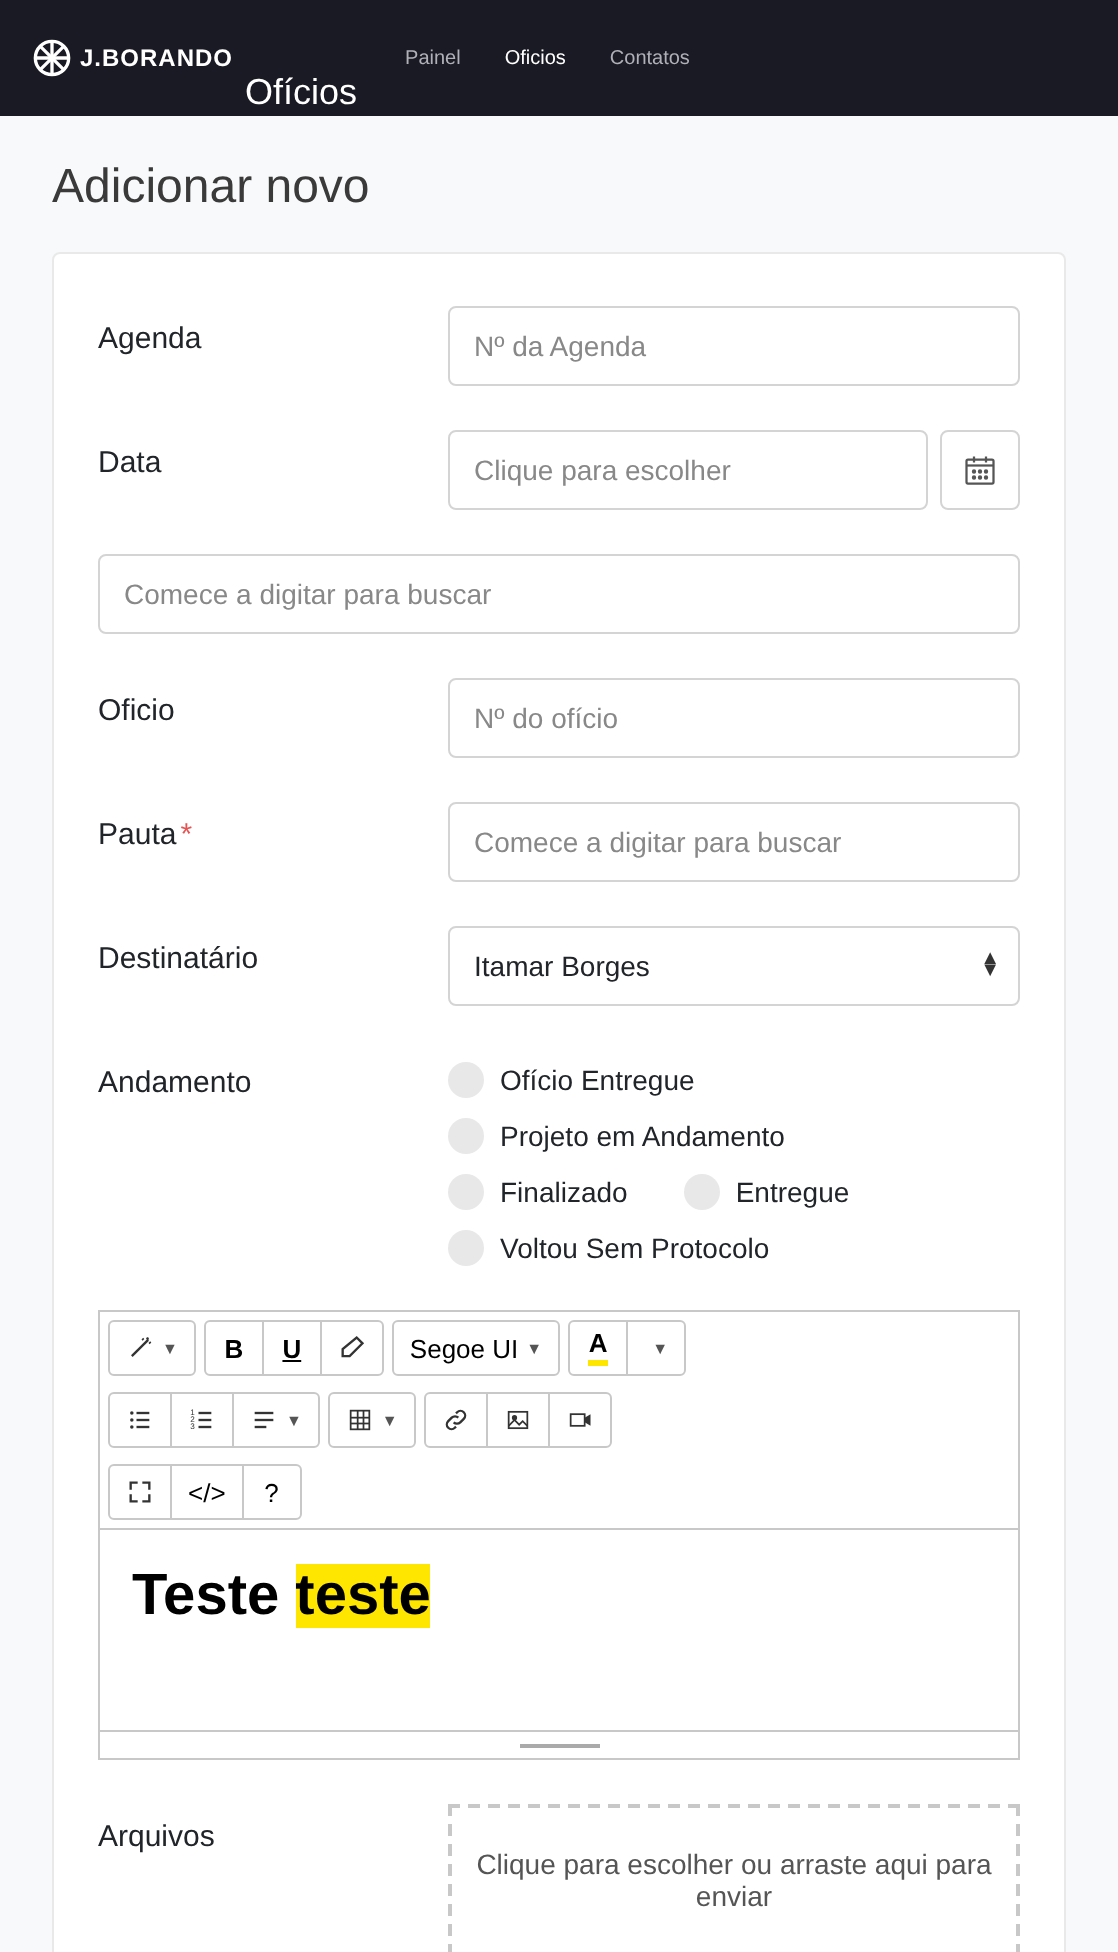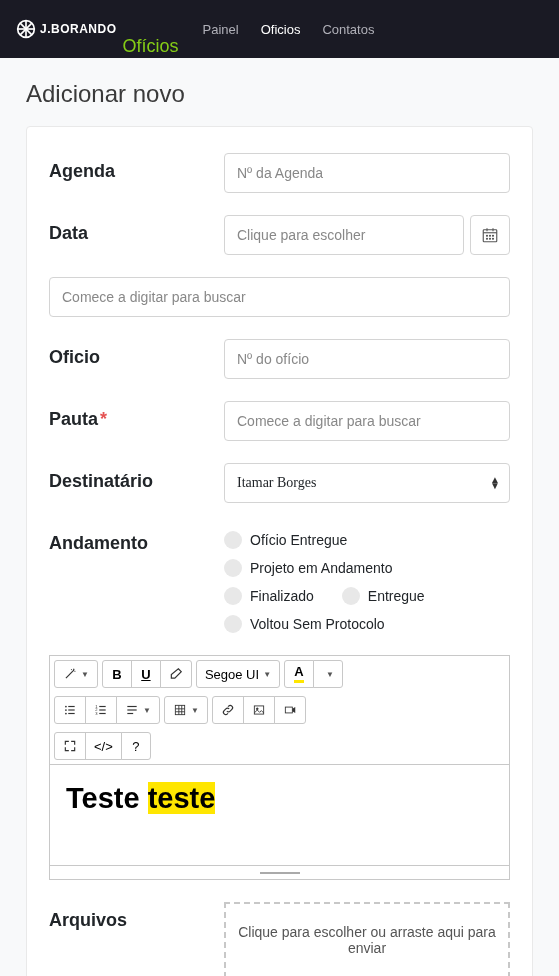--- a/index.html
+++ b/index.html
@@ -1,37 +1,37 @@
 <!DOCTYPE html>
 <html><head>
 <meta charset="utf-8">
 <style>
 *{box-sizing:border-box;margin:0;padding:0;}
 body{font-family:"Segoe UI",Arial,sans-serif;font-size:14px;color:#212529;background:#f8f9fa;}
 .navbar{background:#1a1a24;height:58px;display:flex;align-items:center;padding:0 16px;}
 .brand{display:flex;align-items:center;gap:4px;}
 .logo-svg{width:20px;height:20px;}
 .brand-text{color:#fff;font-size:12px;font-weight:700;letter-spacing:.5px;line-height:1;text-align:center;}
-.brand-title{color:#84cc16;font-size:18px;font-weight:400;margin-left:2px;margin-top:34px;}
+.brand-title{color:#ffffff;font-size:18px;font-weight:400;margin-left:2px;margin-top:34px;}
 .nav-links{display:flex;gap:22px;margin-left:24px;}
-.nav-link{color:#b0b0b8;font-size:13px;text-decoration:none;cursor:pointer;}
+.nav-link{color:#b0b0b8;font-size:10px;text-decoration:none;cursor:pointer;}
 .nav-link.active{color:#fff;}
 .page-title{font-size:24px;font-weight:500;color:#3a3a3a;padding:22px 26px 18px;}
 .card{background:#fff;border:1px solid #e9e9e9;border-radius:4px;margin:0 26px 26px;padding:26px 22px 0;}
 .form-row{display:flex;margin-bottom:22px;}
-.form-label{width:175px;padding-top:8px;font-size:18px;color:#212529;flex-shrink:0;font-weight:bold;}
+.form-label{width:175px;padding-top:8px;font-size:15px;color:#212529;flex-shrink:0;}
 .form-label .req{color:#e55353;margin-left:2px;}
 .form-input-col{flex:1;}
 .form-control{width:100%;height:40px;border:1px solid #d4d4d4;border-radius:4px;padding:0 12px;font-size:14px;color:#212529;background:#fff;}
 .form-control::placeholder{color:#888;}
 .input-group{display:flex;gap:6px;}
 .input-group .form-control{flex:1;}
 .calendar-btn{width:40px;height:40px;border:1px solid #d4d4d4;border-radius:4px;background:#fff;display:flex;align-items:center;justify-content:center;cursor:pointer;}
 .select-wrap{position:relative;}
-.select-wrap .form-control{appearance:none;padding-right:16px;font-family:Liberation Serif, serif;}
+.select-wrap .form-control{appearance:none;padding-right:16px;}
 .select-caret{position:absolute;right:10px;top:50%;transform:translateY(-50%);pointer-events:none;font-size:10px;color:#333;line-height:.6;}
 .radios{display:flex;flex-wrap:wrap;gap:10px 28px;padding-top:6px;}
 .radio-item{display:flex;align-items:center;gap:8px;cursor:pointer;justify-content:center;}
 .radio-dot{width:18px;height:18px;border-radius:50%;background:#e8e8e8;flex-shrink:0;}
 .editor{border:1px solid #c8c8c8;}
 .toolbar{border-bottom:1px solid #c8c8c8;padding:4px;display:flex;flex-wrap:wrap;gap:4px;}
 .btn-group{display:flex;}
 .tbtn{height:28px;min-width:30px;border:1px solid #c8c8c8;background:#fff;display:flex;align-items:center;justify-content:center;cursor:pointer;font-size:13px;padding:0 8px;}
 .btn-group .tbtn{border-radius:0;margin-left:-1px;}
 .btn-group .tbtn:first-child{margin-left:0;border-radius:3px 0 0 3px;}

